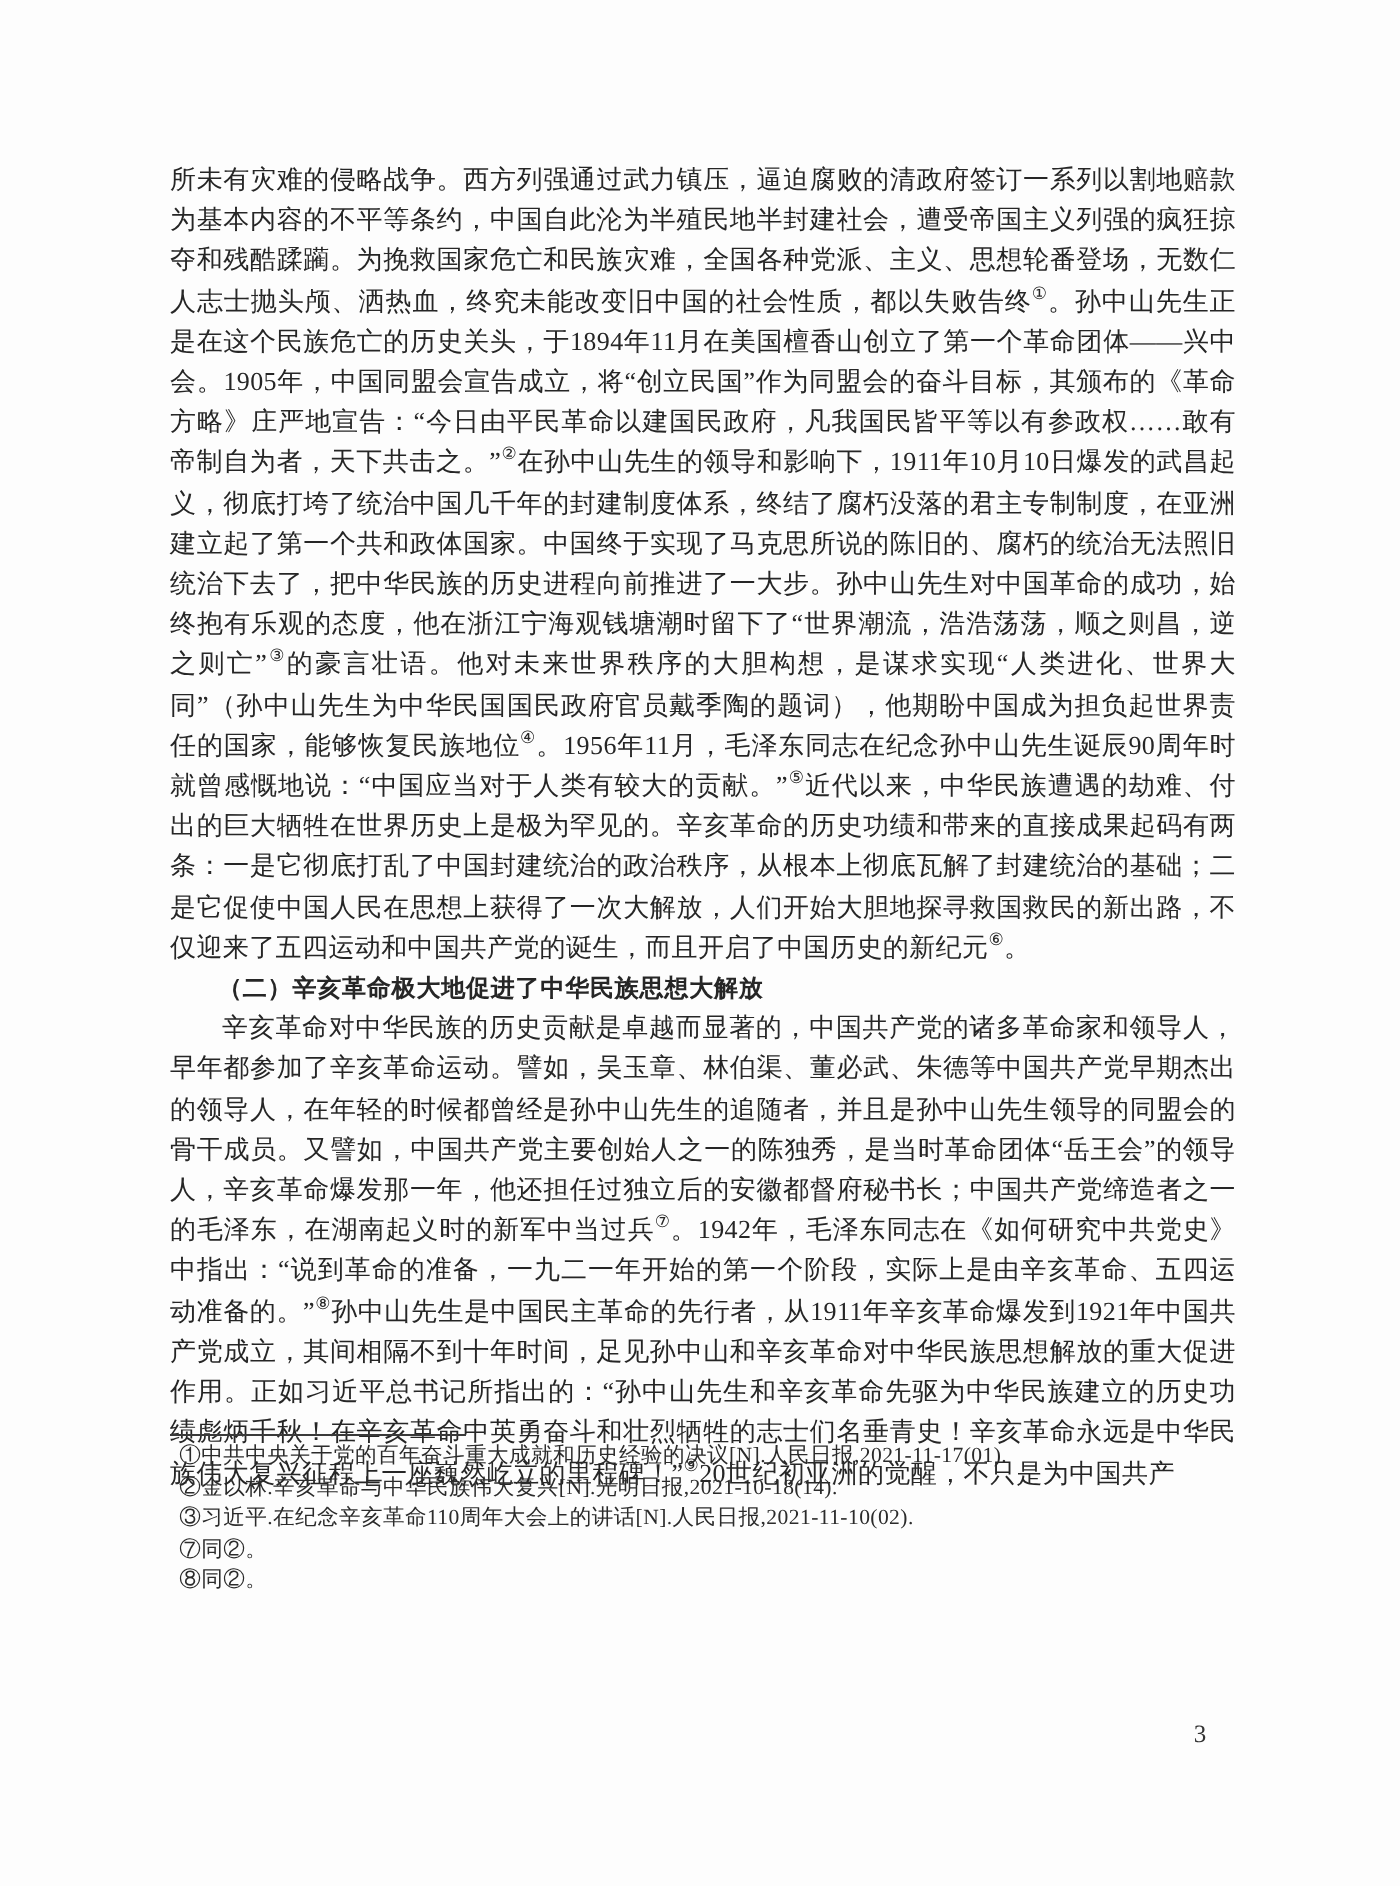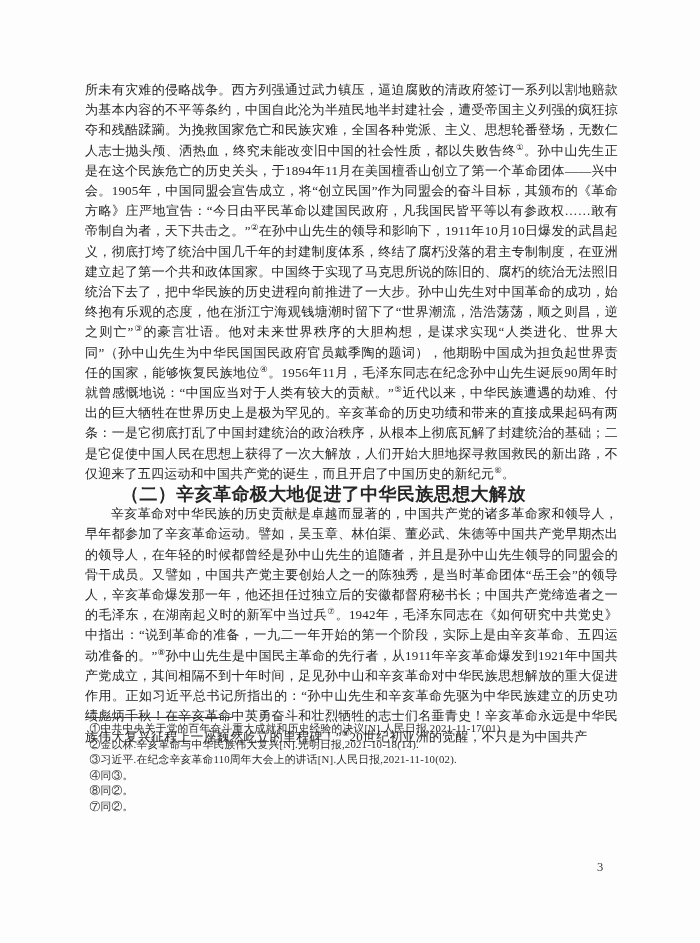--- a/index.html
+++ b/index.html
@@ -31,21 +31,21 @@
   .para {
     margin: 0;
     padding: 0;
   }
   .para.indent {
     text-indent: 2em;
   }
   .section-heading {
     margin: 0;
     padding: 0;
-    font-size: 18px;
+    font-size: 12px;
     line-height: 20.2px;
     font-weight: 700;
     text-indent: 2em;
     font-family: "Liberation Sans", "DejaVu Sans", sans-serif;
     letter-spacing: 0.4px;
   }
   sup.fn-ref {
     font-size: 8.5px;
     line-height: 0;
     vertical-align: super;
@@ -96,20 +96,19 @@
 
     <p class="para indent">辛亥革命对中华民族的历史贡献是卓越而显著的，中国共产党的诸多革命家和领导人，早年都参加了辛亥革命运动。譬如，吴玉章、林伯渠、董必武、朱德等中国共产党早期杰出的领导人，在年轻的时候都曾经是孙中山先生的追随者，并且是孙中山先生领导的同盟会的骨干成员。又譬如，中国共产党主要创始人之一的陈独秀，是当时革命团体“岳王会”的领导人，辛亥革命爆发那一年，他还担任过独立后的安徽都督府秘书长；中国共产党缔造者之一的毛泽东，在湖南起义时的新军中当过兵<sup class="fn-ref">⑦</sup>。1942年，毛泽东同志在《如何研究中共党史》中指出：“说到革命的准备，一九二一年开始的第一个阶段，实际上是由辛亥革命、五四运动准备的。”<sup class="fn-ref">⑧</sup>孙中山先生是中国民主革命的先行者，从1911年辛亥革命爆发到1921年中国共产党成立，其间相隔不到十年时间，足见孙中山和辛亥革命对中华民族思想解放的重大促进作用。正如习近平总书记所指出的：“孙中山先生和辛亥革命先驱为中华民族建立的历史功绩彪炳千秋！在辛亥革命中英勇奋斗和壮烈牺牲的志士们名垂青史！辛亥革命永远是中华民族伟大复兴征程上一座巍然屹立的里程碑！”<sup class="fn-ref">⑨</sup>20世纪初亚洲的觉醒，不只是为中国共产</p>
   </div>
 
   <div class="fn-sep"></div>
 
   <div class="footnotes">
       <div class="fn-item">①中共中央关于党的百年奋斗重大成就和历史经验的决议[N].人民日报,2021-11-17(01).</div>
       <div class="fn-item">②金以林.辛亥革命与中华民族伟大复兴[N].光明日报,2021-10-18(14).</div>
       <div class="fn-item">③习近平.在纪念辛亥革命110周年大会上的讲话[N].人民日报,2021-11-10(02).</div>
-      <div class="fn-item">④同③。</div>
+      <div class="fn-item">⑦同②。</div>
       <div class="fn-item">⑧同②。</div>
-      <div class="fn-item">⑦同②。</div>
     </div>
 
   <div class="page-number">3</div>
 
 </div>
 
 </body></html>

